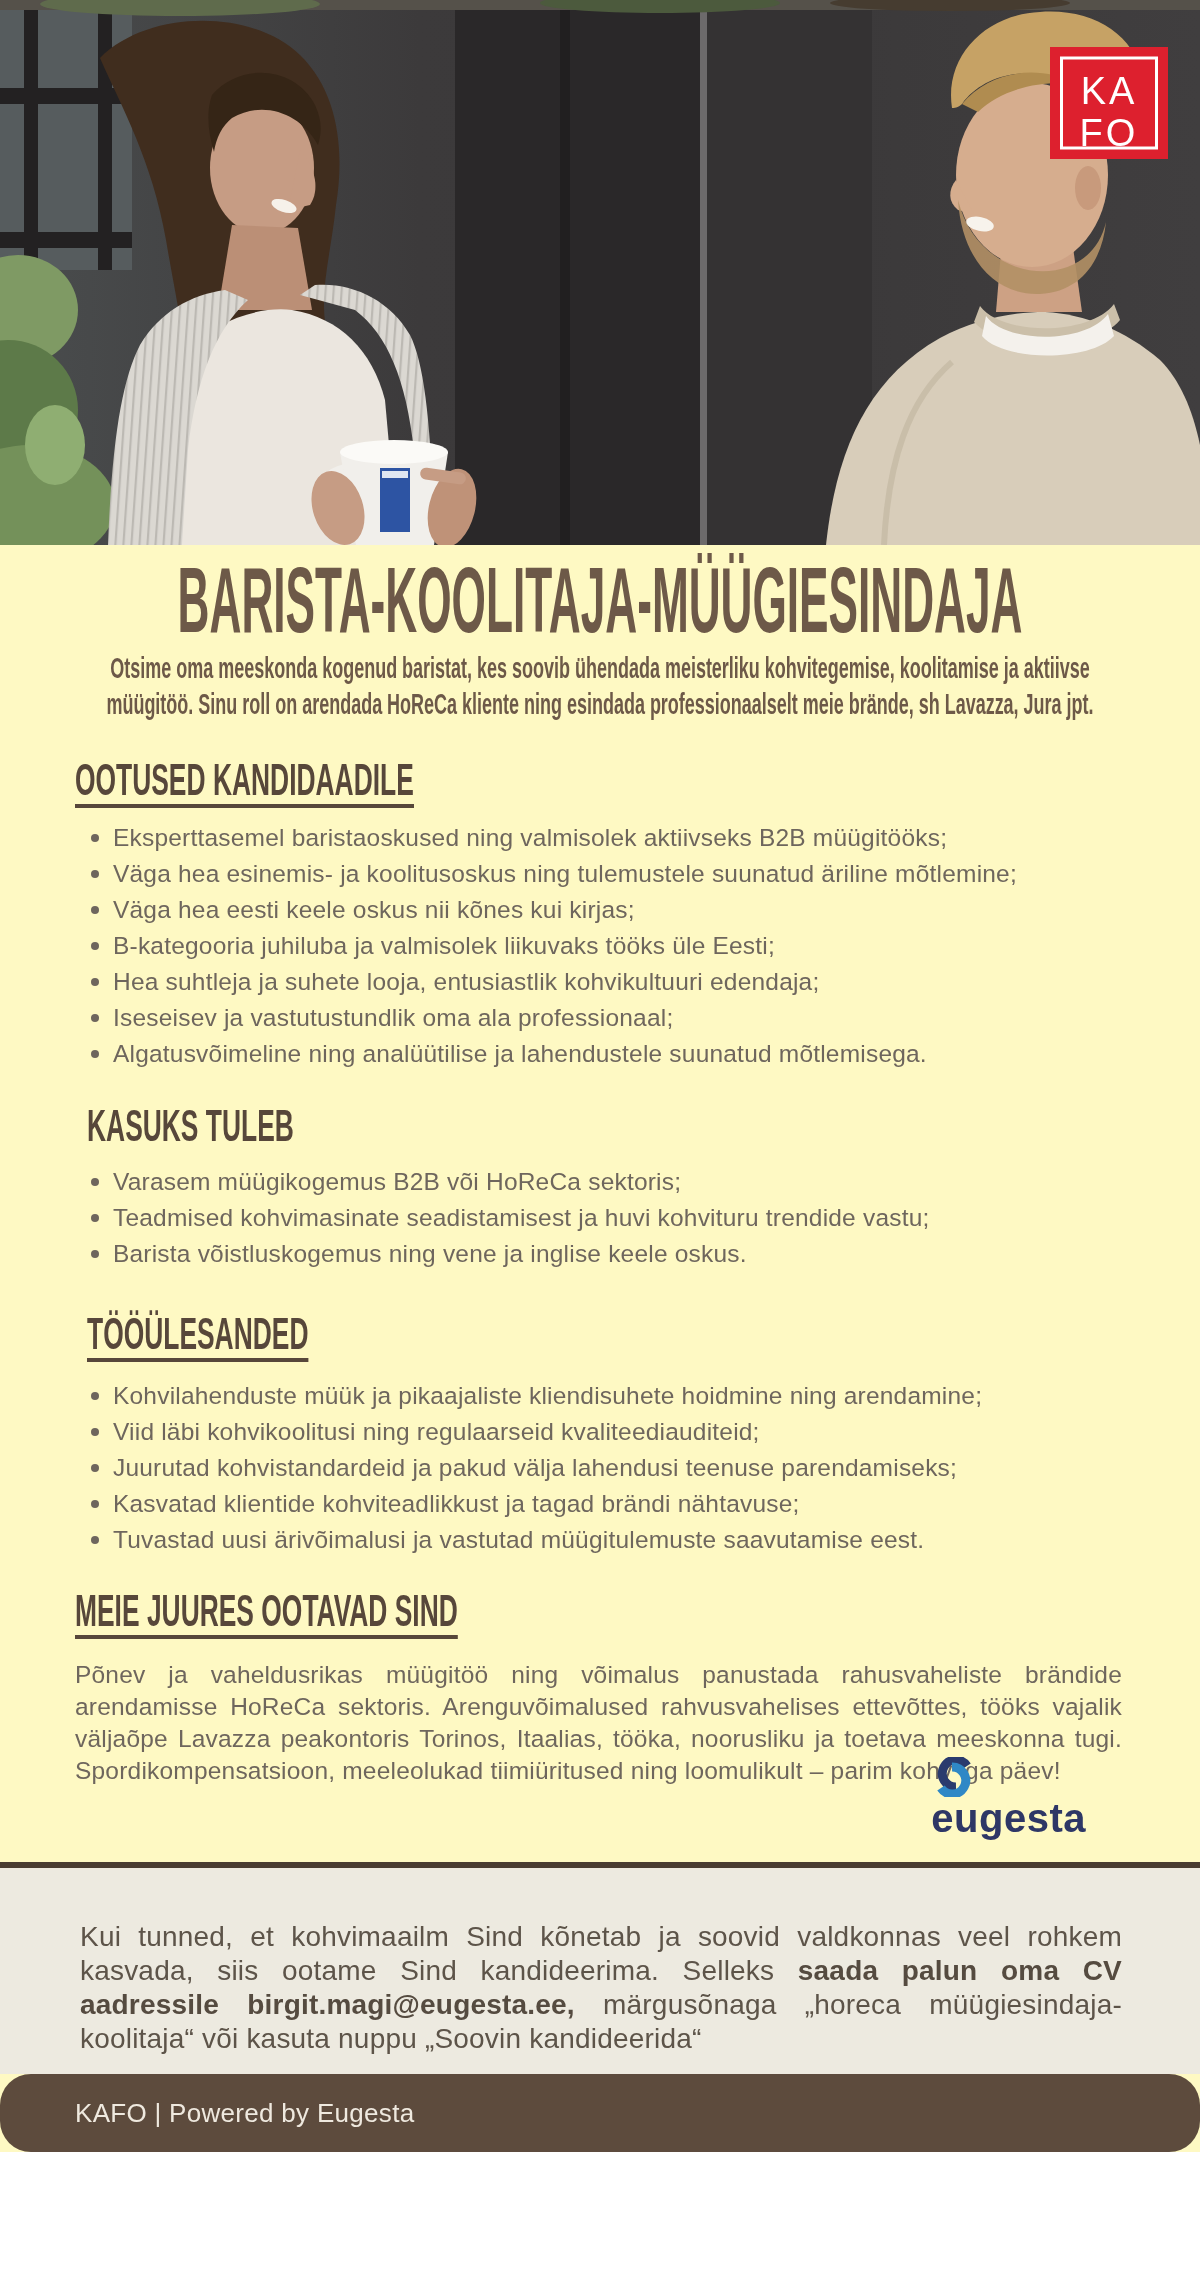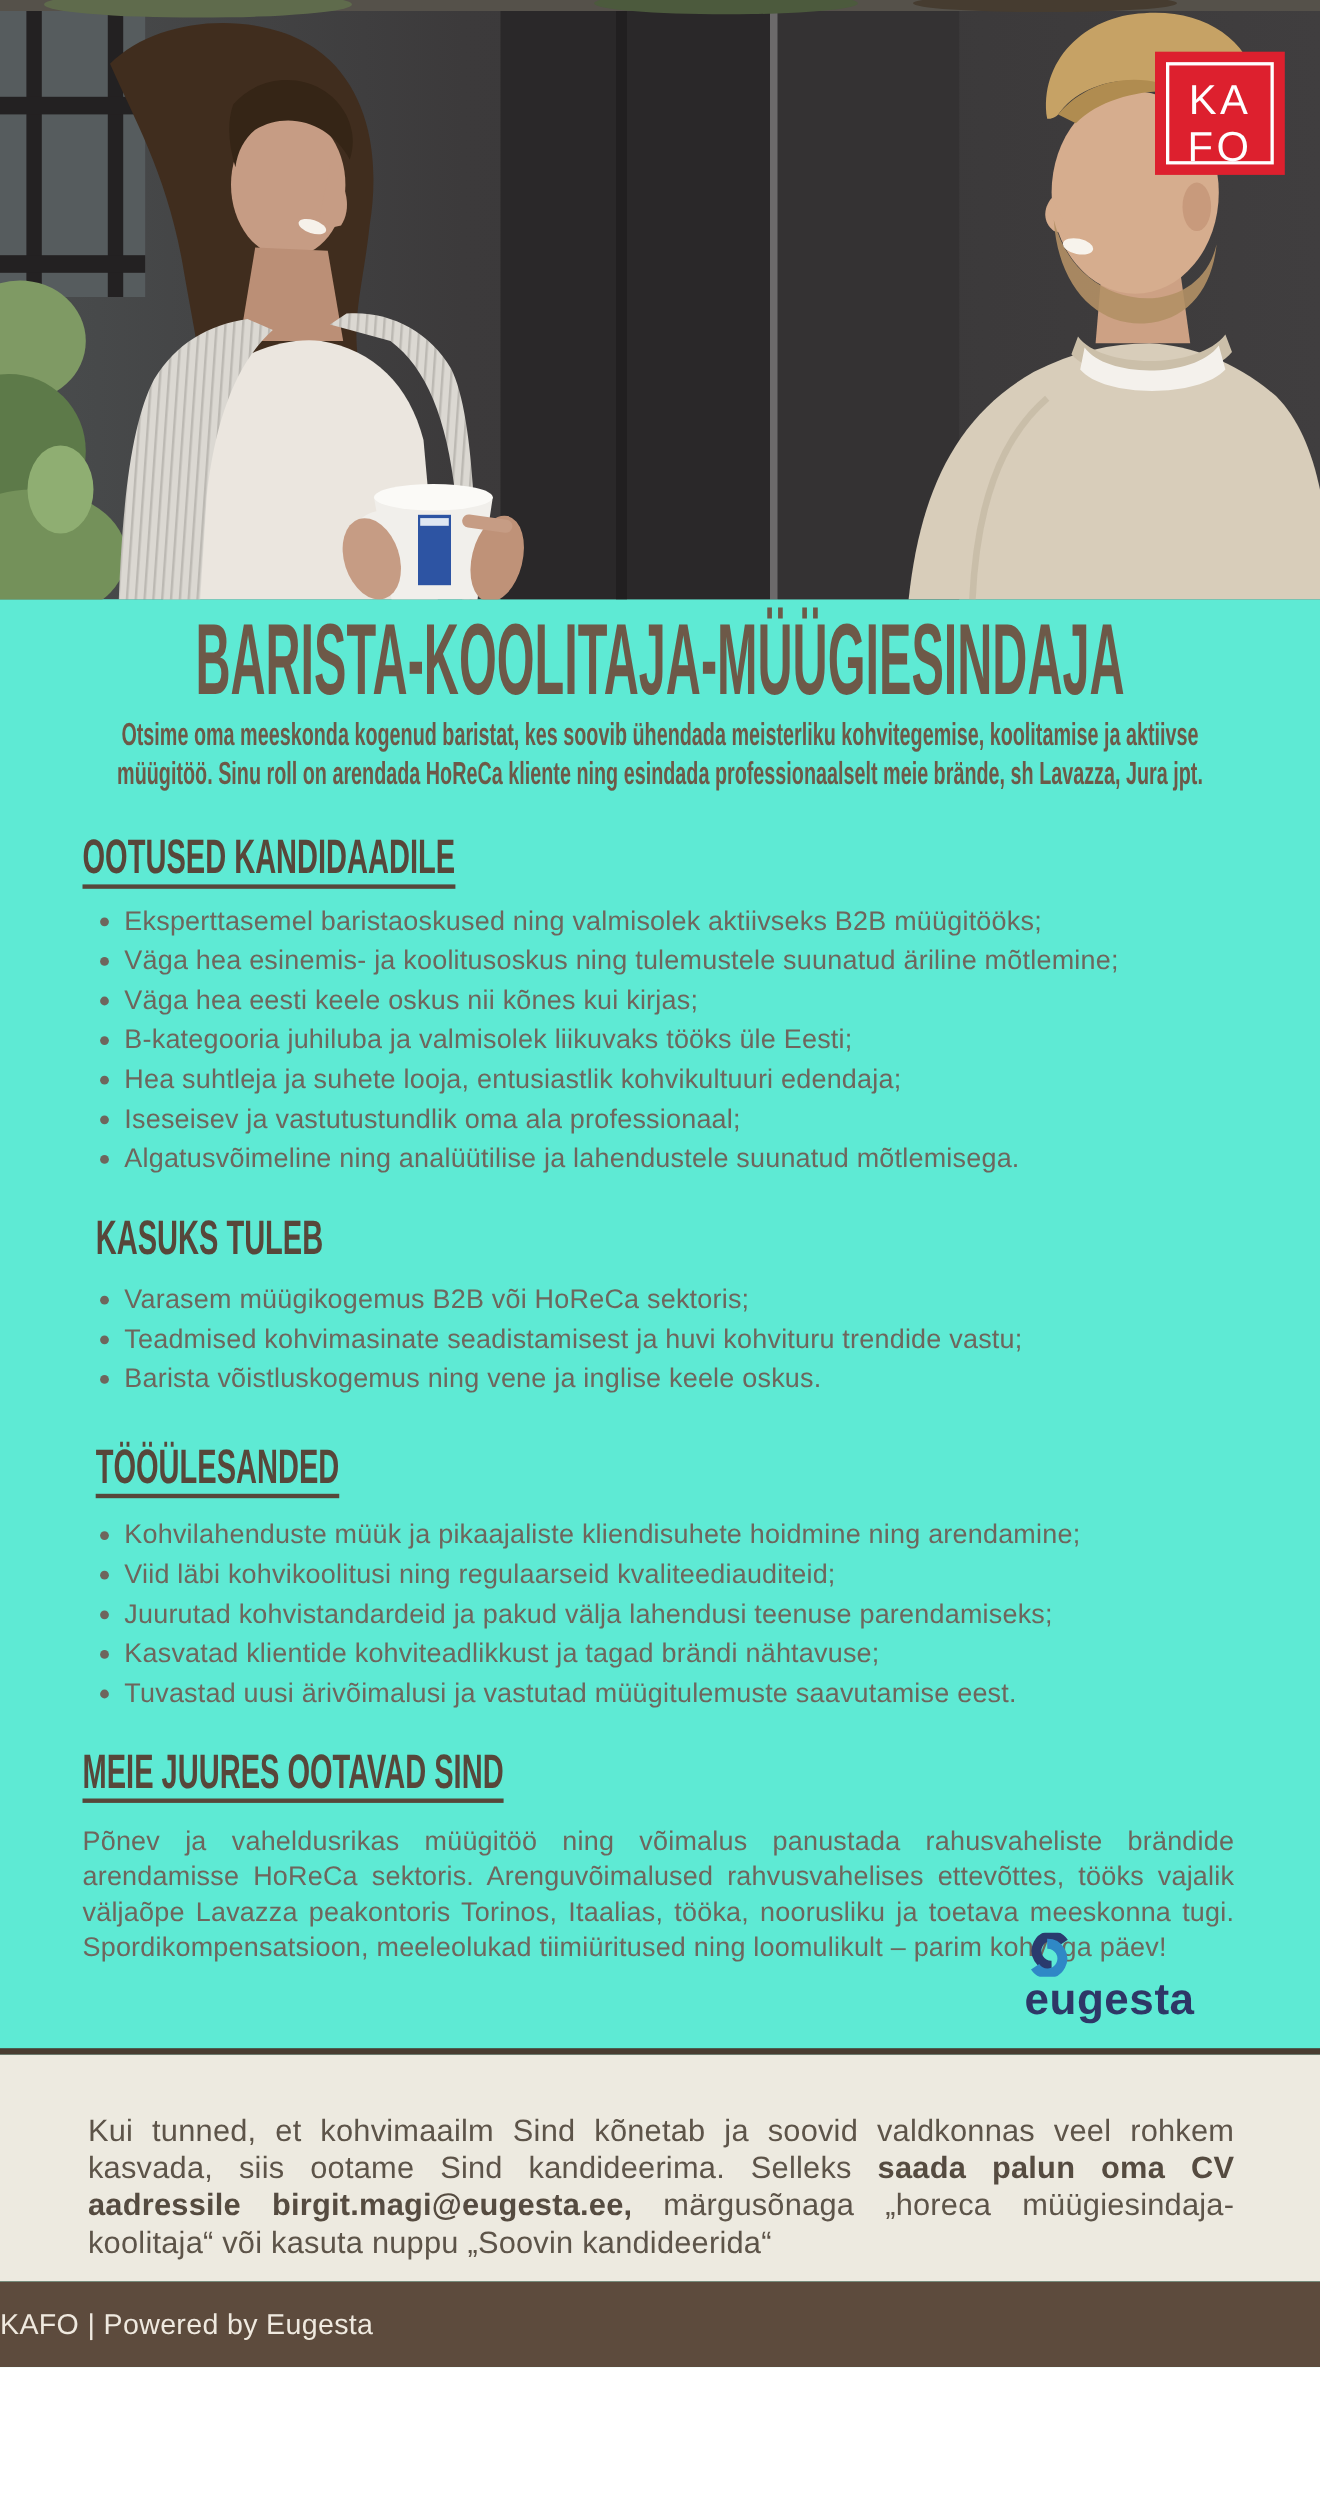--- a/index.html
+++ b/index.html
@@ -1,18 +1,18 @@
 <!DOCTYPE html>
 <html><head>
 <meta charset="utf-8">
 <style>
   * { margin:0; padding:0; box-sizing:border-box; }
   html,body { background:#ffffff; }
   body { width:1200px; margin:0 auto; font-family:"Liberation Sans", sans-serif; }
-  .page { width:1200px; background:#5eead4; overflow:hidden; }
+  .page { width:1200px; background:#fef9c3; overflow:hidden; }
 
   
   .hero { display:block; width:1200px; height:545px; }
 
   
   .title {
     width:1800px; margin:7px 0 0 -300px;
     font-size:92px; line-height:96px; font-weight:bold;
     color:#6d5948; text-align:center; white-space:nowrap;
     transform:scaleX(0.48); transform-origin:center top;
@@ -65,20 +65,22 @@
 
   .apply { background:#edeae0; padding:52px 78px 18px 80px; }
   .apply p {
     font-size:28px; line-height:34px; letter-spacing:0.2px;
     color:#5d5449; text-align:justify;
   }
   .apply strong { font-weight:bold; color:#554b40; }
 
   footer.bar {
     height:78px; background:#5d4b3d; display:flex; align-items:center;
+    padding-left:75px;
+    border-radius:31px;
   }
   footer.bar span { color:#efe9df; font-size:26px; letter-spacing:0.3px; }
 </style>
 </head>
 <body>
 
 <div class="page">
 
   <svg class="hero" viewBox="0 0 1200 545" xmlns="http://www.w3.org/2000/svg">
     <defs>

